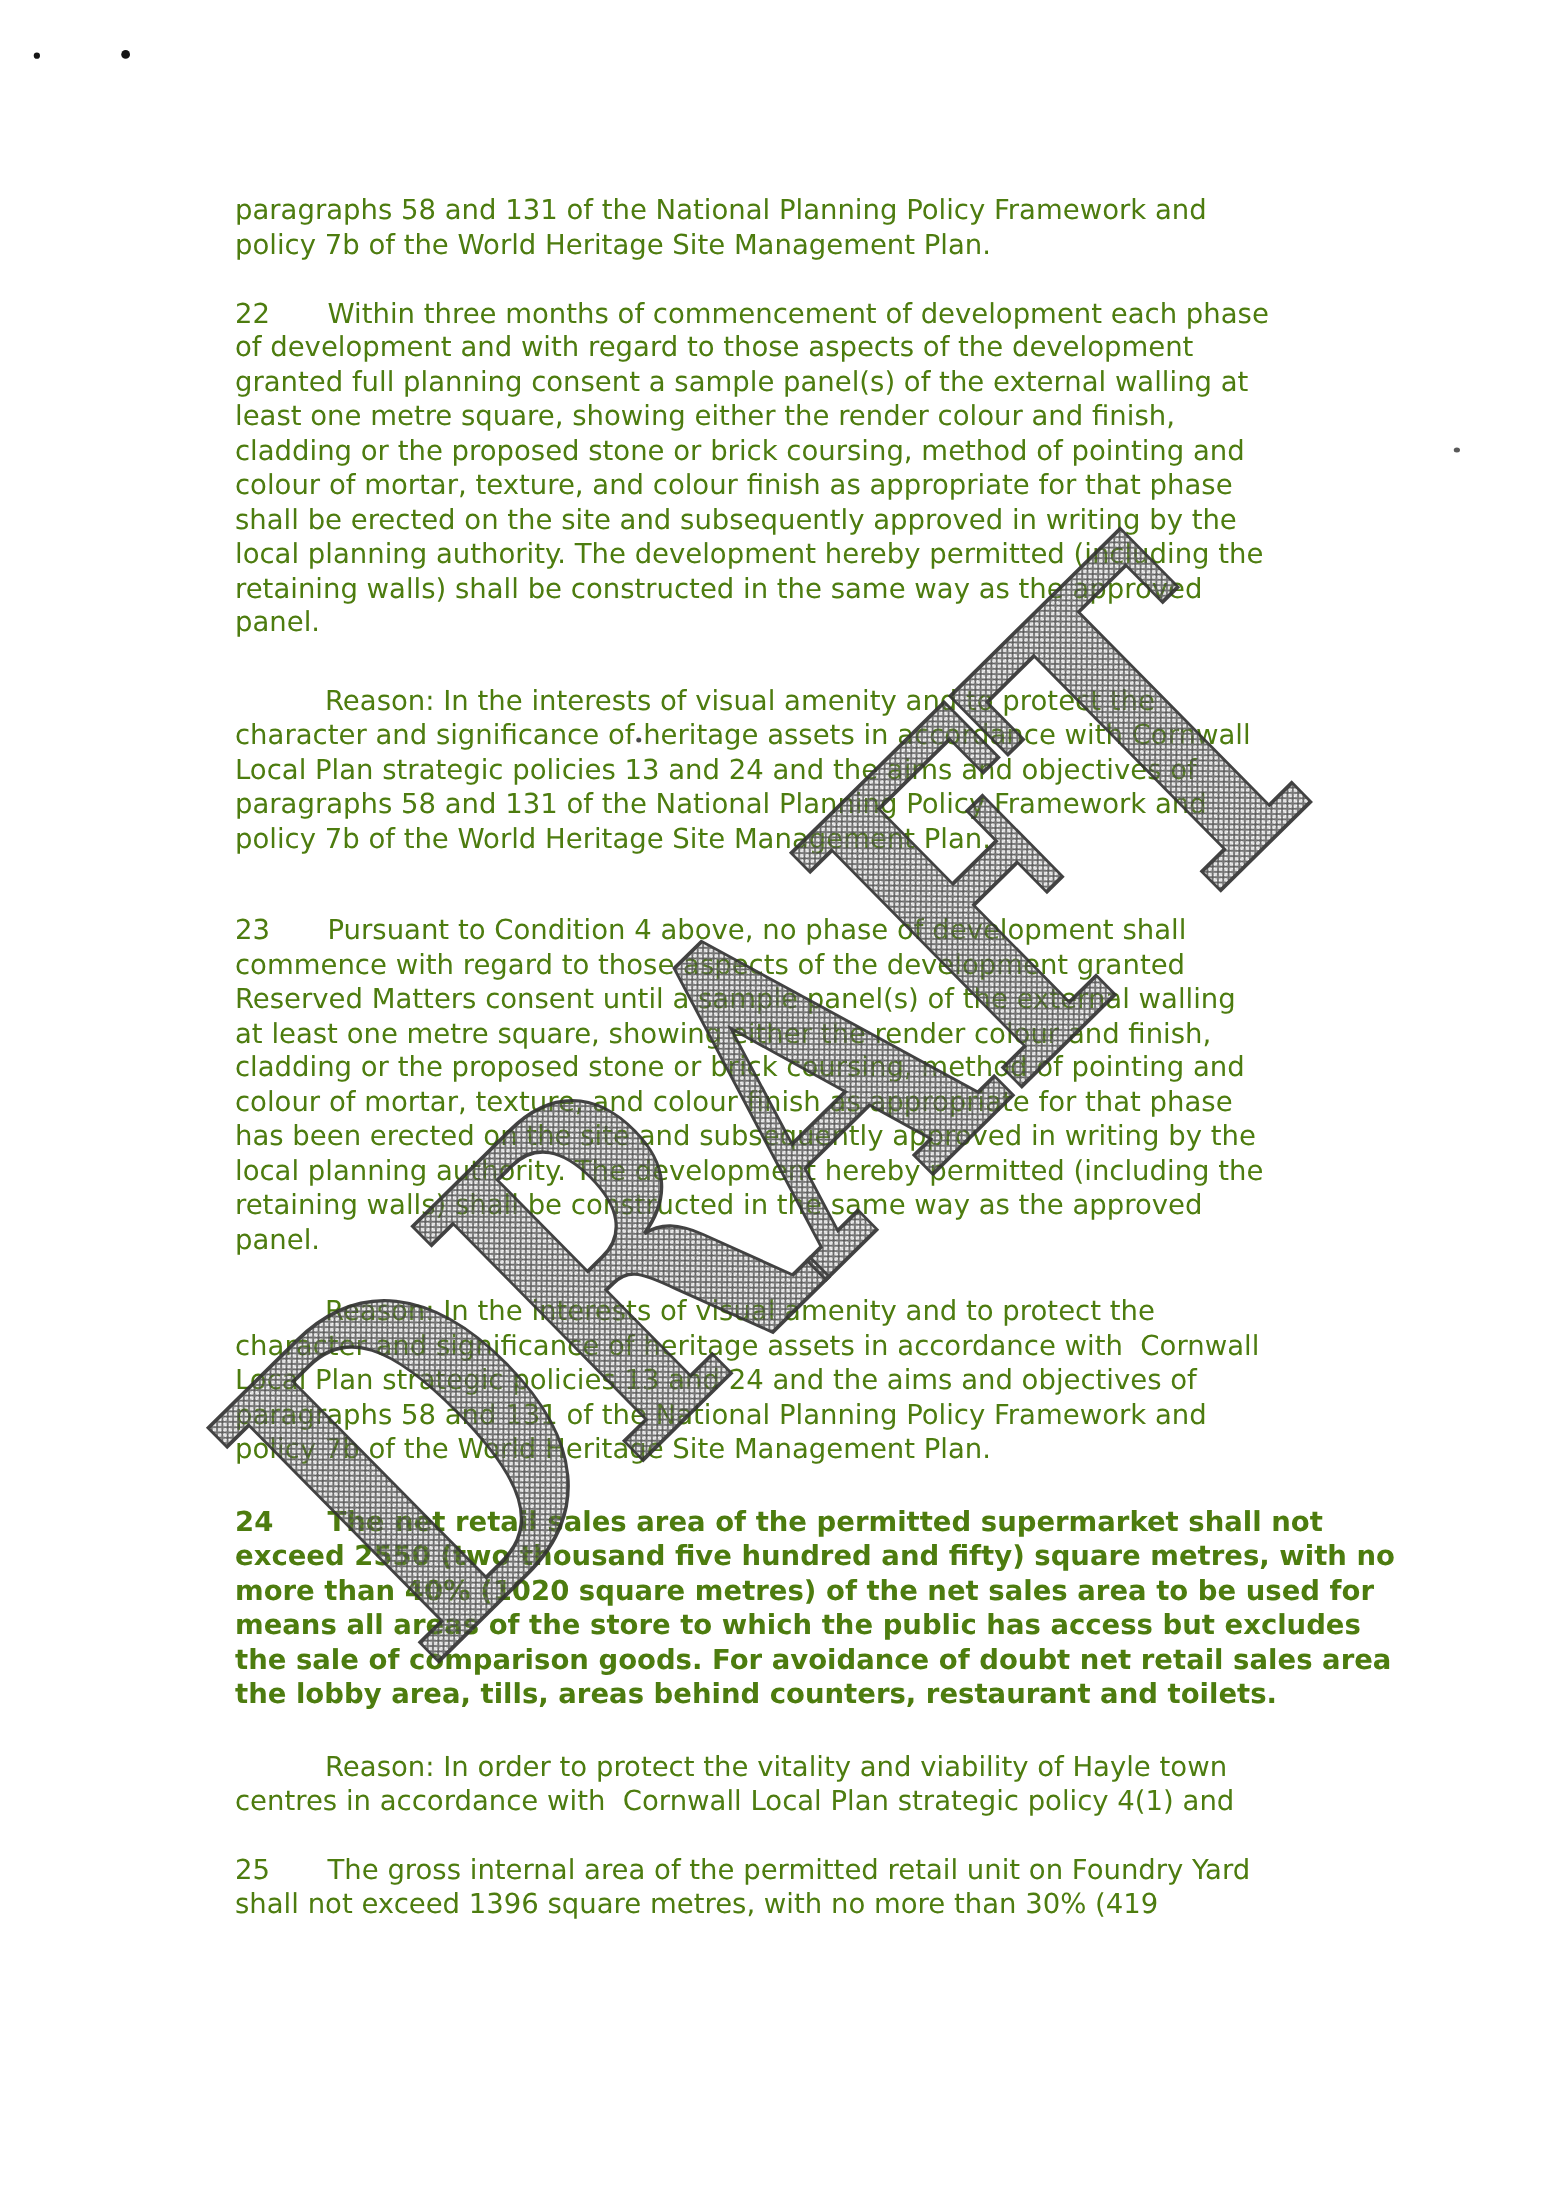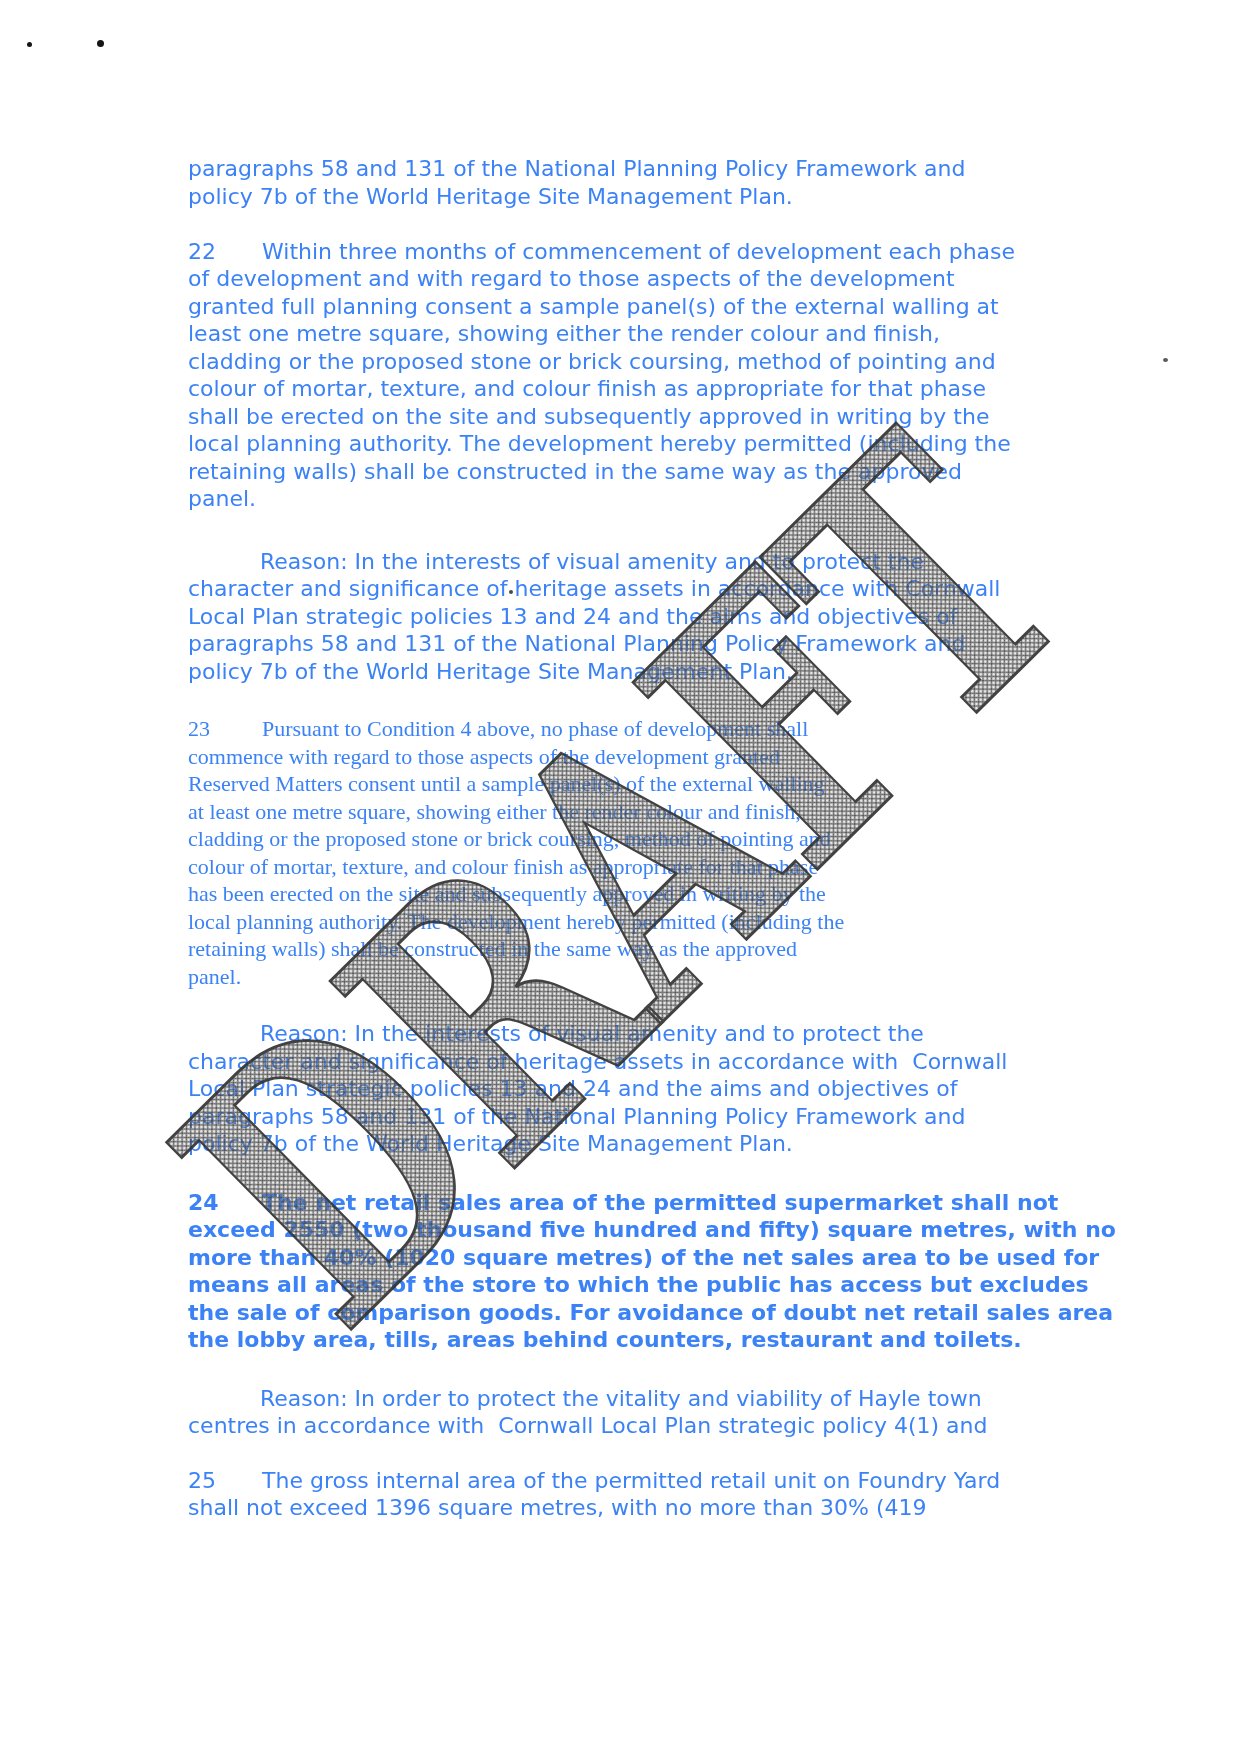--- a/index.html
+++ b/index.html
@@ -2,34 +2,34 @@
 <html><head>
 <meta charset="utf-8">
 <style>
   html,body { margin:0; padding:0; background:#e8e8e8; }
   .page {
     position:relative;
     width:1237px; height:1749px;
     background:#ffffff;
     overflow:hidden;
     font-family:"DejaVu Sans","Liberation Sans",sans-serif;
-    color:#3b82f6;
+    color:#4d7c0f;
   }
   
   .textcol {
     position:absolute;
     left:188px; top:155px;
     font-size:22px;
     line-height:27.5px;
     z-index:1;
   }
   .block { margin-top:27.5px; }
   .block:first-child { margin-top:0; }
   .block:nth-child(3) { margin-top:35px; }
-  .block:nth-child(4) { margin-top:30px;font-family:Liberation Serif, serif; }
+  .block:nth-child(4) { margin-top:46px; }
   .block:nth-child(5) { margin-top:30px; }
   .block:nth-child(6) { margin-top:31px;font-weight:bold; }
   .block:nth-child(7) { margin-top:31px; }
   .block:nth-child(8) { margin-top:27px; }
   .line { white-space:pre; }
   .line.first-indent { padding-left:72px; }
   .num { display:inline-block; width:74px; }
   
   .speck { position:absolute; background:#151515; border-radius:50%; z-index:0; }
   .speck.s1 { left:27px;   top:42px;  width:5px; height:5px; }

